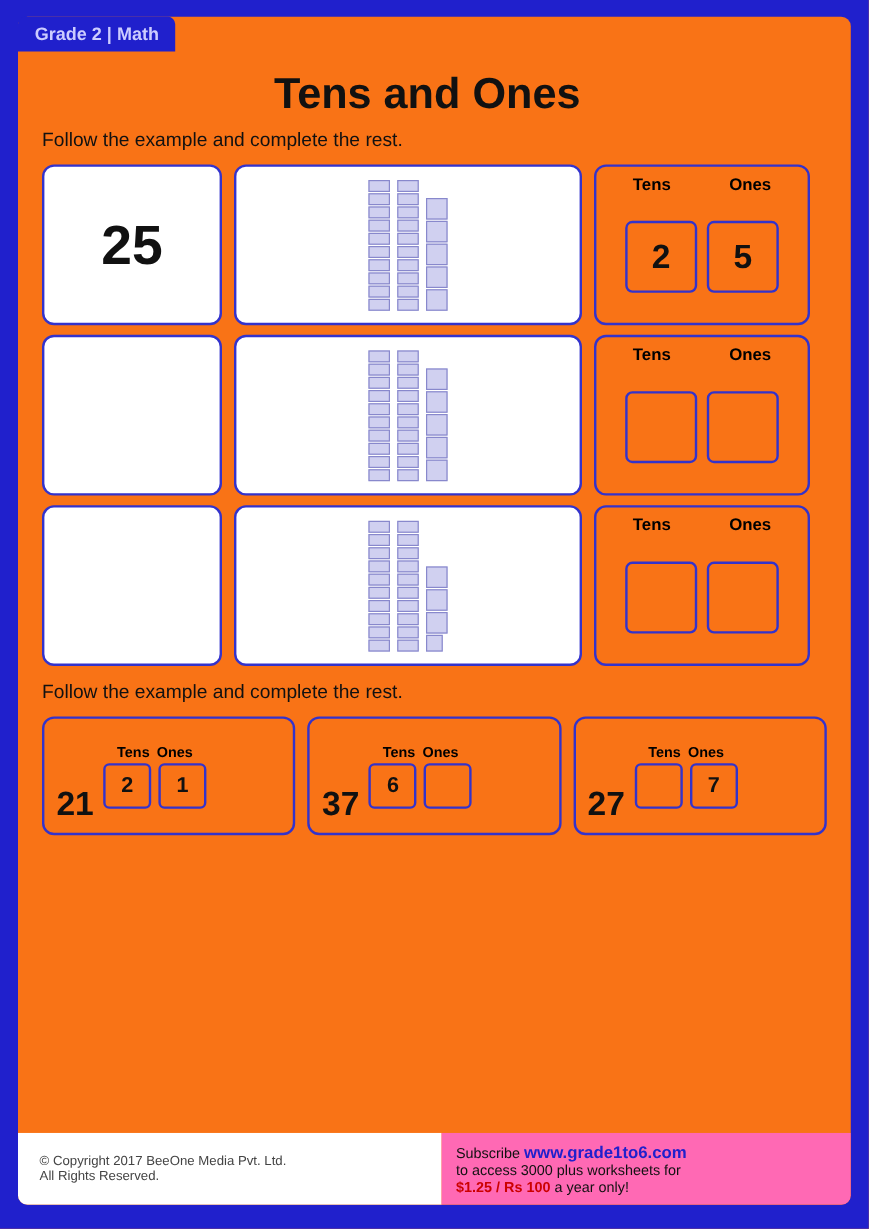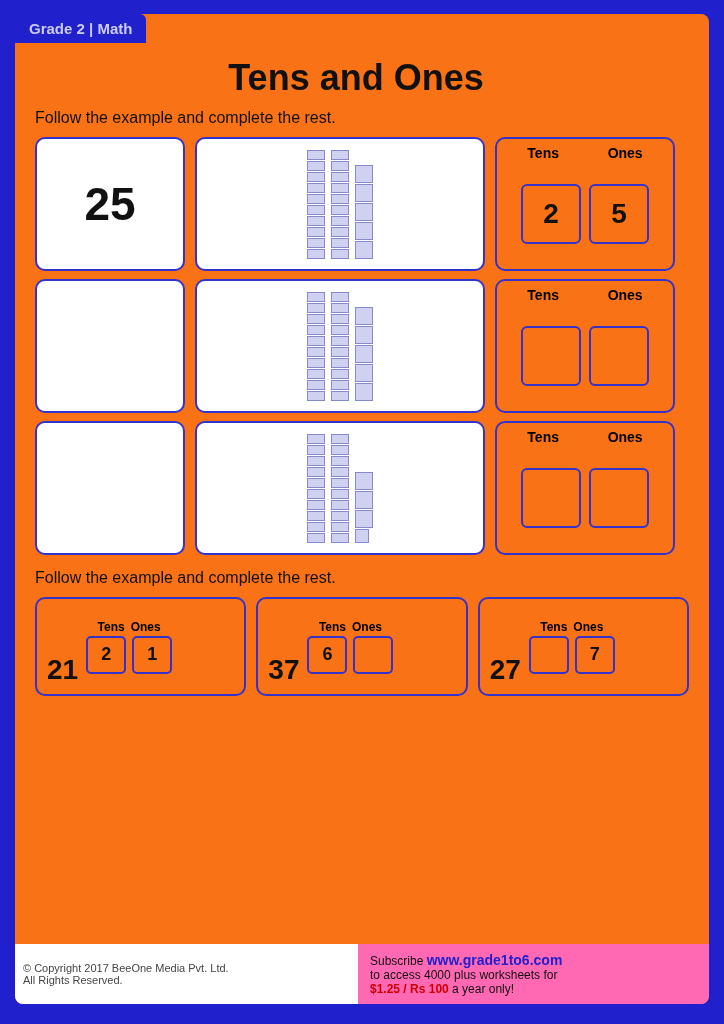--- a/index.html
+++ b/index.html
@@ -198,21 +198,21 @@
       display: flex;
       height: 60px;
       border-radius: 0 0 8px 8px;
       overflow: hidden;
     }
     .footer-left {
       flex: 1;
       background: white;
       font-size: 11px;
       color: #444;
-      padding: 8px 8px;
+      padding: 8px 18px;
       display: flex;
       flex-direction: column;
       justify-content: center;
     }
     .footer-right {
       flex: 1;
       background: #ff69b4;
       padding: 8px 12px;
       display: flex;
       flex-direction: column;
@@ -453,21 +453,21 @@
 
   <div class="footer">
     <div class="footer-left">
       <span>© Copyright 2017 BeeOne Media Pvt. Ltd.</span>
       <span>All Rights Reserved.</span>
     </div>
     <div class="footer-right">
       <span>
         Subscribe <span class="site-link">www.grade1to6.com</span>
       </span>
-      <span>to access 4000 plus worksheets for</span>
+      <span>to access 3000 plus worksheets for</span>
       <span>
         <span class="price">$1.25 / Rs 100</span>
         <span> a year only!</span>
       </span>
     </div>
   </div>
 
 </div>
 
 </body></html>

